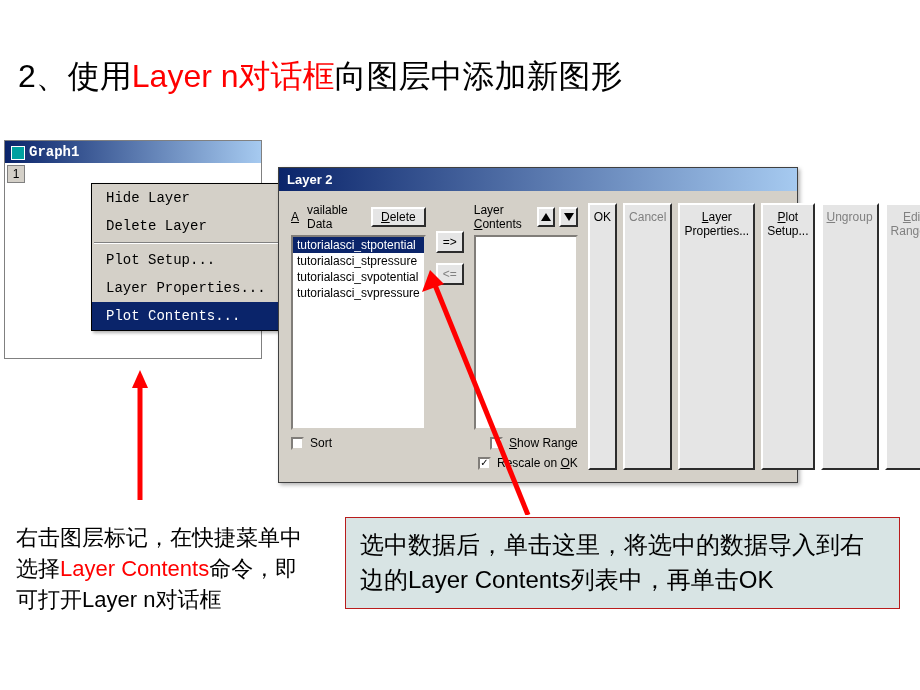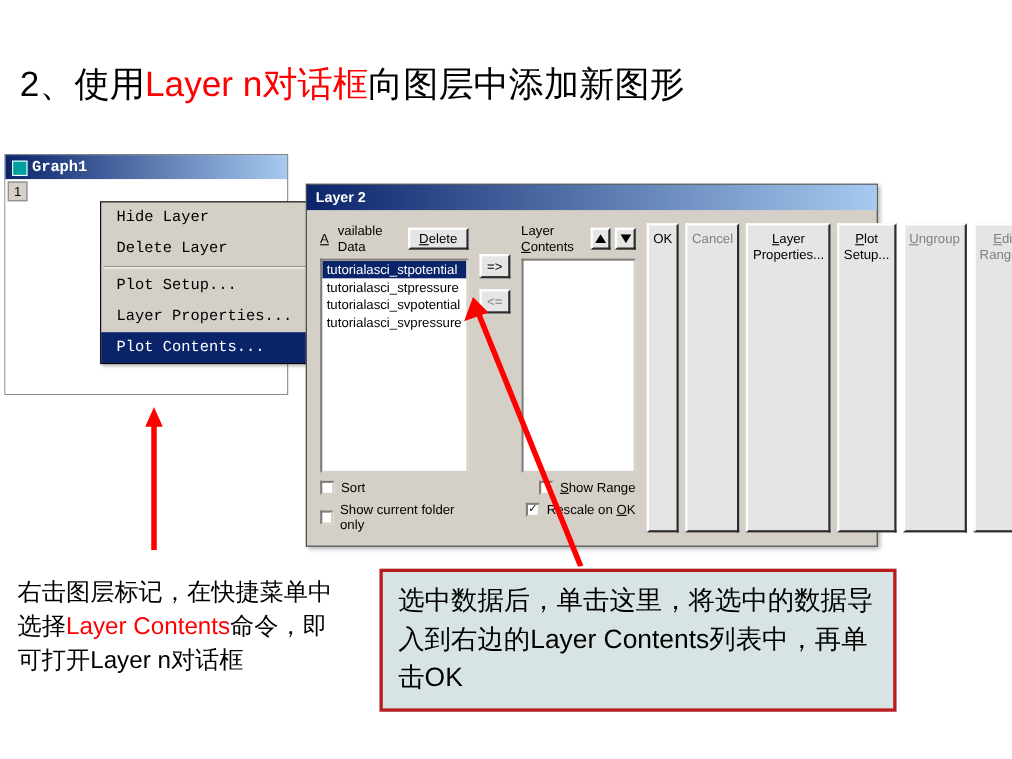--- a/index.html
+++ b/index.html
@@ -188,23 +188,23 @@
       left: 16px;
       width: 300px;
       font-size: 22px;
       line-height: 1.4;
     }
     .annotation1 .red { color: #ff0000; }
     .annotation2 {
       position: absolute;
       top: 517px;
       left: 345px;
-      width: 470px;
+      width: 555px;
       background: #d8e4e4;
-      border: 3px solid #b91c1c;
+      border: 1px solid #b91c1c;
       padding: 10px 14px;
       font-size: 24px;
       line-height: 1.45;
     }
     
     .contents-label { display: flex; align-items: center; gap: 4px; justify-content: flex-end; margin-bottom: 4px;}
   </style>
 </head>
 <body>
 
@@ -242,24 +242,20 @@
       <div class="listbox">
         <div class="list-item selected">tutorialasci_stpotential</div>
         <div class="list-item">tutorialasci_stpressure</div>
         <div class="list-item">tutorialasci_svpotential</div>
         <div class="list-item">tutorialasci_svpressure</div>
       </div>
       <div class="checkbox-row">
         <span class="checkbox"></span>
         <span>Sort</span>
       </div>
-      <div class="checkbox-row">
-        <span class="checkbox"></span>
-        <span>Show current folder only</span>
-      </div>
     </div>
 
     <div class="middle-section">
       <div class="win-button small-btn">=&gt;</div>
       <div class="win-button small-btn disabled">&lt;=</div>
     </div>
 
     <div class="right-section">
       <div class="contents-label">
         <span>Layer <span style="text-decoration:underline">C</span>ontents</span>

